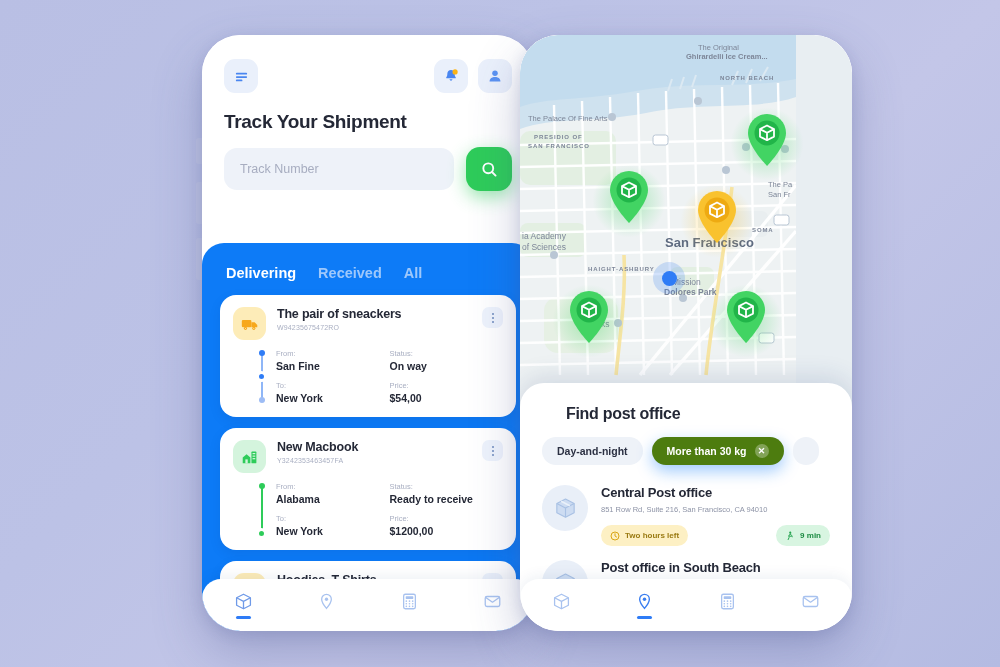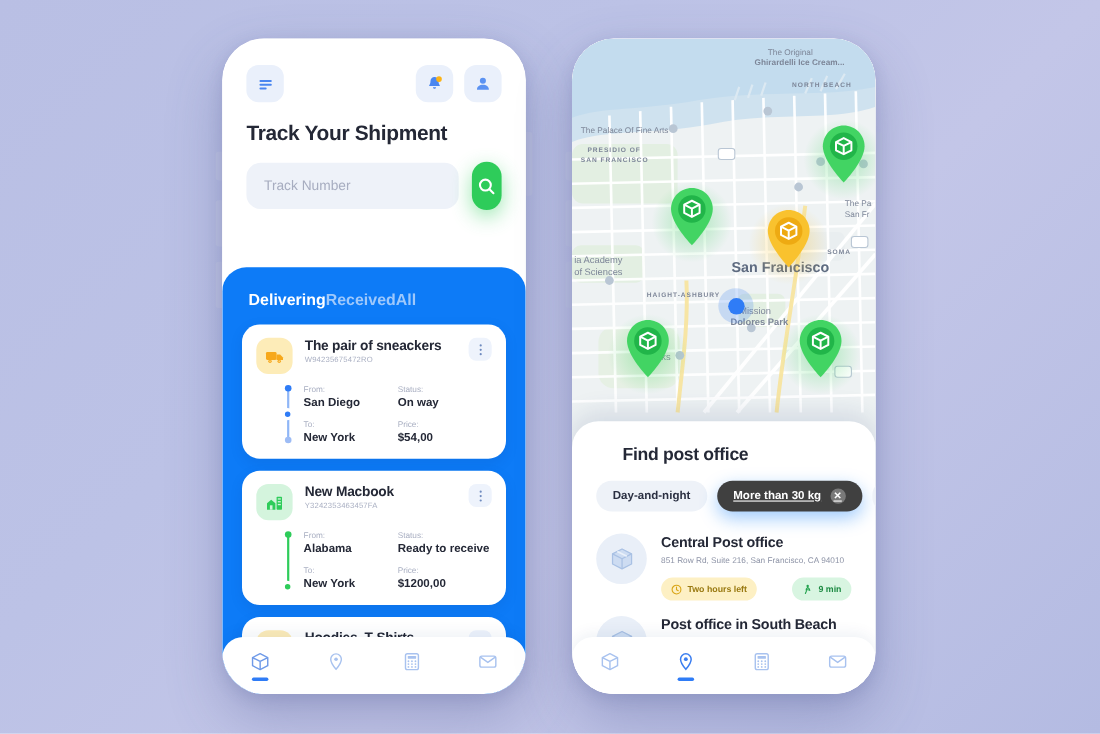--- a/index.html
+++ b/index.html
@@ -9,21 +9,21 @@
     overflow: hidden;
   }
   body {
     background: linear-gradient(135deg, #b9bfe4 0%, #bcc2e6 35%, #c3c6e8 60%, #b4bbe2 100%);
     position: relative;
   }
 
   
   .phone {
     position: absolute;
-    width: 276px; height: 596px;
+    width: 332px; height: 596px;
     background: #ffffff;
     border-radius: 38px;
     box-shadow: 0 22px 50px rgba(70,80,140,.30), 0 4px 14px rgba(70,80,140,.16);
     overflow: hidden;
   }
   #phone-left  { left: 202px; top: 35px; }
   #phone-right { left: 520px; top: 35px; }
 
   .side-btn {
     position: absolute; background: #c2c7e6; border-radius: 3px; z-index: 0;
@@ -66,21 +66,21 @@
   .search-btn {
     width: 46px; height: 44px; border-radius: 14px; border: none;
     background: #2ecc5a; display: flex; align-items: center; justify-content: center;
     box-shadow: 0 6px 18px rgba(46,204,90,.48);
   }
 
   .list-panel {
     position: absolute; left: 0; right: 0; top: 208px; bottom: 0;
     background: #0d7bf7; border-radius: 22px 22px 0 0; overflow: hidden;
   }
-  .tabs { display: flex; padding: 22px 22px 0 24px; align-items: baseline; text-align: right; }
+  .tabs { display: flex; gap: 22px; padding: 22px 22px 0 24px; align-items: baseline; text-align: right; }
   .tab { font-size: 14.5px; font-weight: bold; color: #9ec8fb; }
   .tab.active { color: #ffffff; }
 
   .cards { padding: 14px 18px 0 18px; display: flex; flex-direction: column; gap: 11px; }
   .card {
     background: #fff; border-radius: 16px; padding: 12px 13px 13px 13px;
     box-shadow: 0 4px 12px rgba(10,50,120,.10);
   }
   .card-head { display: flex; align-items: flex-start; gap: 11px; }
   .card-ic {
@@ -135,21 +135,21 @@
     padding: 22px 22px 0 22px;
   }
   .sheet-title { font-size: 16px; font-weight: bold; color: #242836; letter-spacing: -.3px; margin-left: 24px; }
   .chips { display: flex; gap: 9px; margin-top: 14px; }
   .chip {
     height: 28px; border-radius: 14px; padding: 0 15px; display: flex;
     align-items: center; gap: 8px; font-size: 10.5px; font-weight: bold;
     white-space: nowrap; flex: none;
   }
   .chip.plain { background: #eef2f8; color: #2b3042; }
-  .chip.active { background: #404040; color: #fff; box-shadow: 0 6px 16px rgba(13,123,247,.40); text-decoration: underline; }
+  .chip.active { background: #4d7c0f; color: #fff; box-shadow: 0 6px 16px rgba(13,123,247,.40); }
   .chip-x {
     width: 14px; height: 14px; border-radius: 50%; background: rgba(255,255,255,.30);
     display: flex; align-items: center; justify-content: center; font-size: 9px;
   }
   .po-row { display: flex; gap: 13px; margin-top: 20px; align-items: flex-start; }
   .po-ic {
     width: 46px; height: 46px; border-radius: 50%; background: #e9eff8; flex: none;
     display: flex; align-items: center; justify-content: center;
   }
   .po-name { font-size: 13px; font-weight: bold; color: #242836; letter-spacing: -.2px; }
@@ -255,21 +255,21 @@
           <div class="route">
             <div class="rail">
               <div class="rail-line" style="background:#8fb6f7"></div>
               <div class="rail-d top" style="background:#2f7cf6"></div>
               <div class="rail-d bot" style="background:#9dbcf5"></div>
               <div class="rail-big" style="background:#2f7cf6"></div>
             </div>
             <div class="route-cols">
               <div>
                   <div class="rlabel">From:</div>
-                   <div class="rval">San Diego</div>
+                   <div class="rval">San Fine</div>
                 </div>
               <div>
                   <div class="rlabel">Status:</div>
                    <div class="rval">On way</div>
                 </div>
               <div>
                   <div class="rlabel">To:</div>
                    <div class="rval">New York</div>
                 </div>
               <div>

